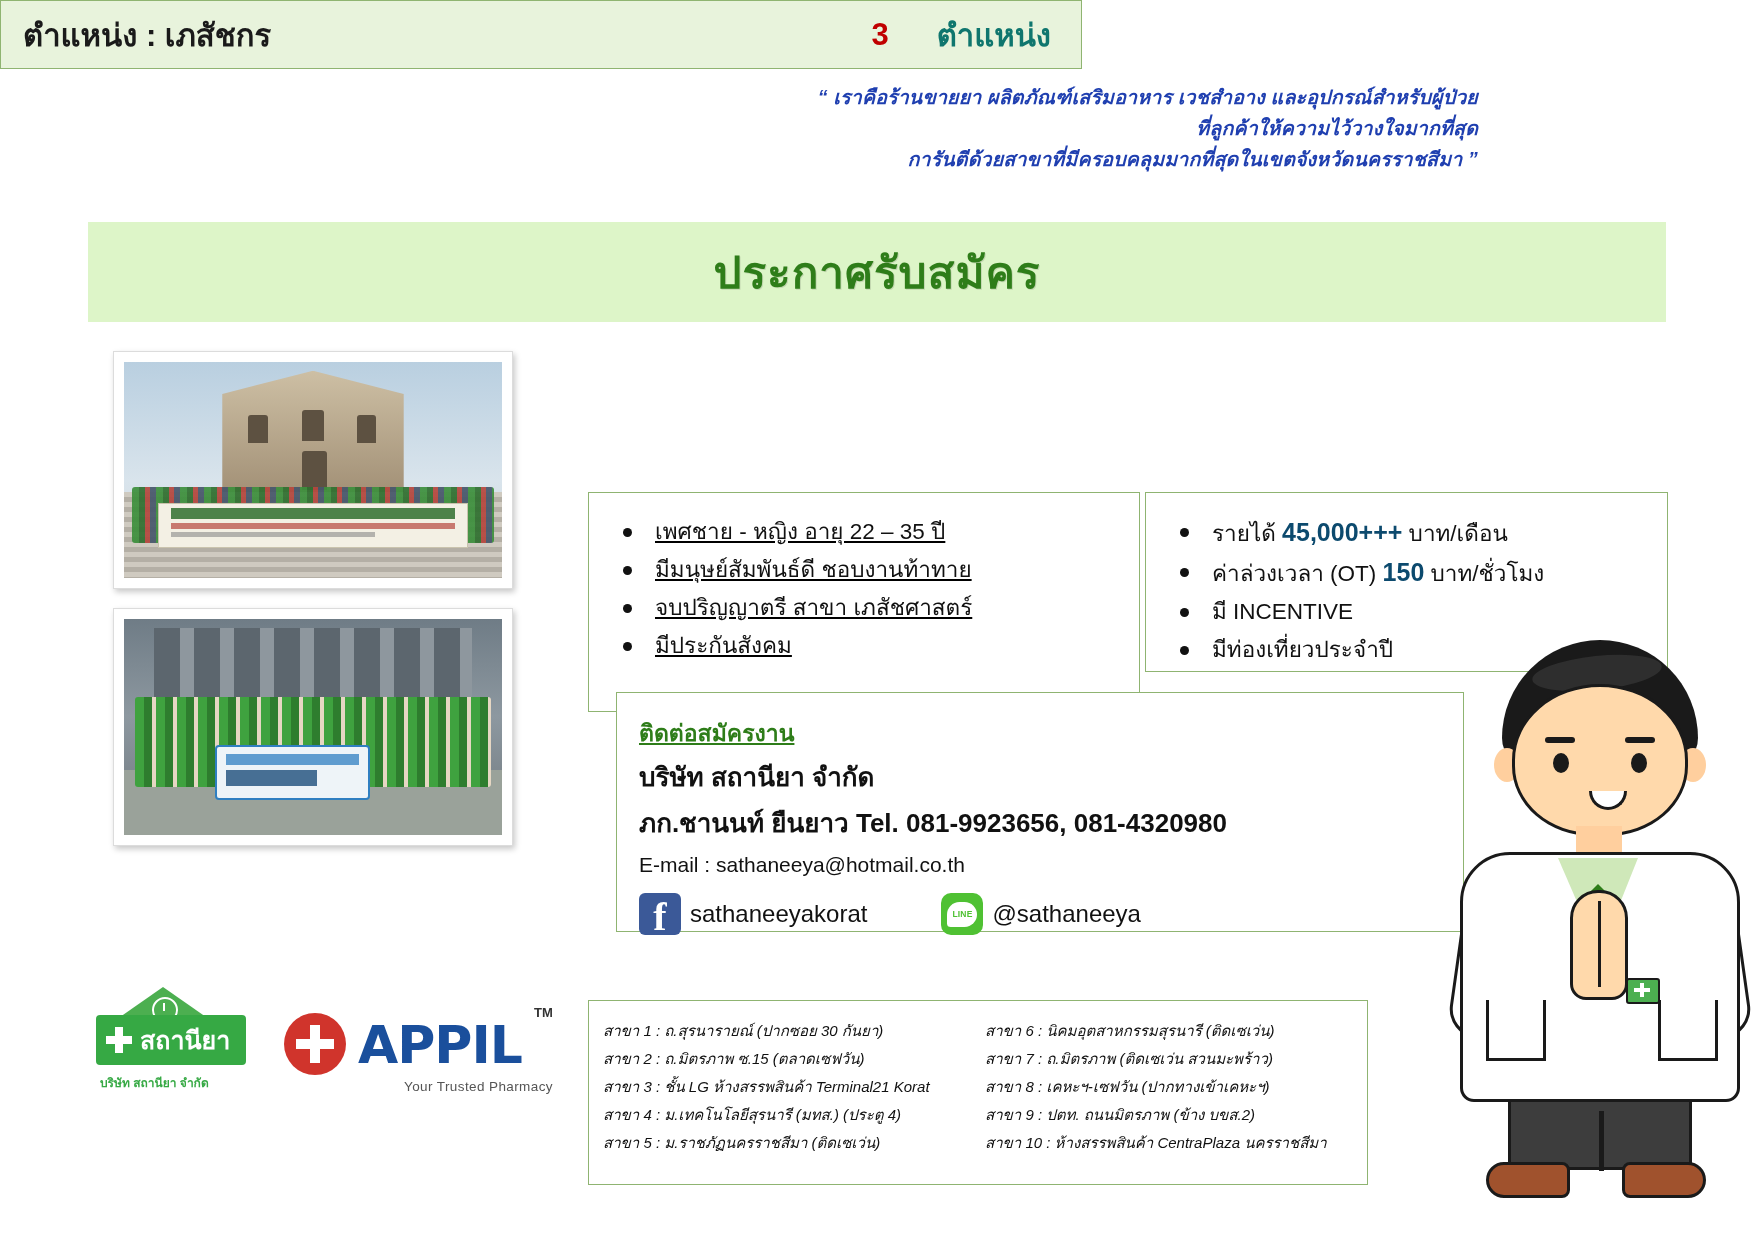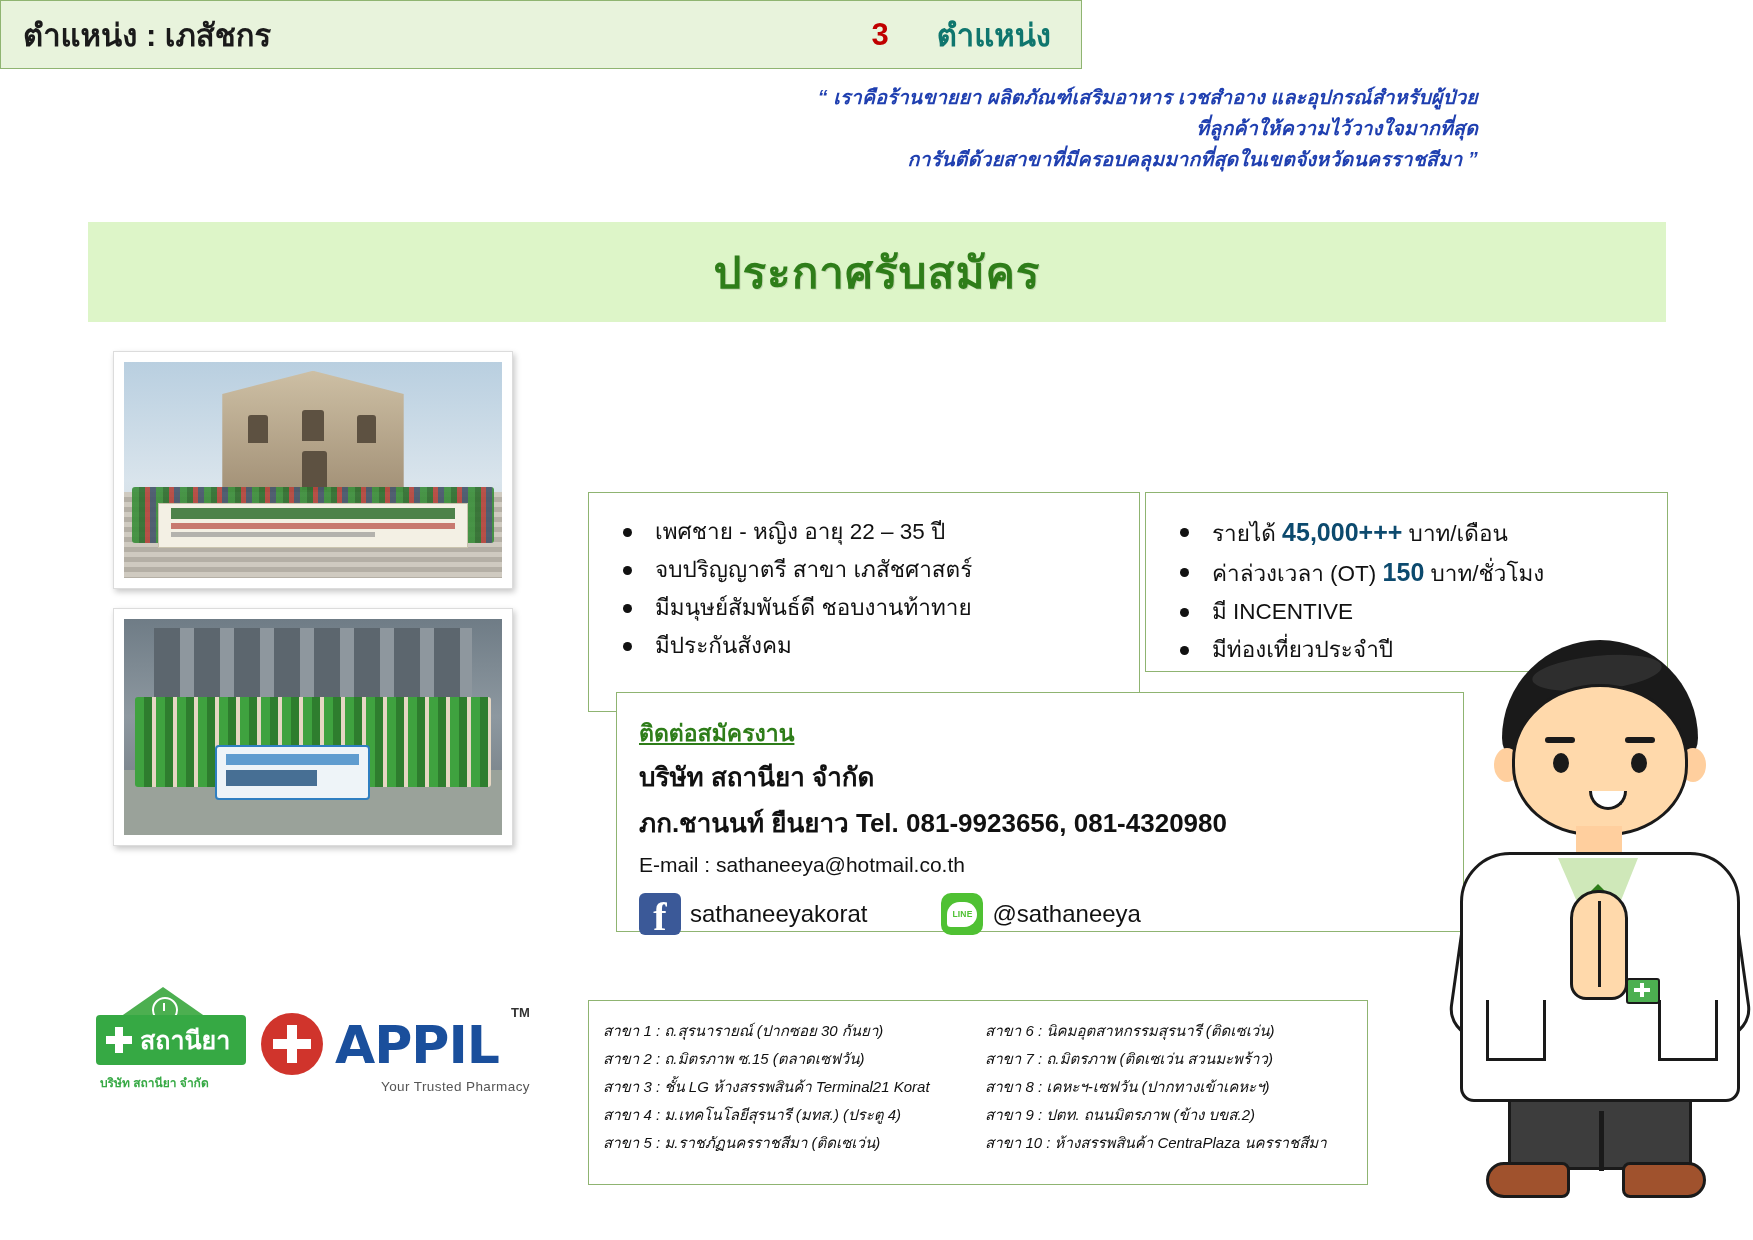--- a/index.html
+++ b/index.html
@@ -81,21 +81,21 @@
   #position-box{
     left:588px;top:403px;width:1080px;height:67px;
     background:#e8f3dc;border:1px solid #8fb471;
     display:flex;align-items:center;
   }
   .pos-label{font-size:31px;font-weight:bold;color:#1a1a1a;margin-left:22px;}
   .pos-spacer{flex:1;}
   .pos-count{font-size:31px;font-weight:bold;color:#c00000;}
   .pos-unit{font-size:31px;font-weight:bold;color:#0f766e;margin-left:48px;margin-right:30px;text-align:center;}
   
-  #req-box{left:588px;top:492px;width:552px;height:220px;}
+  #req-box{left:588px;top:492px;width:552px;height:220px;text-decoration:underline;}
   #ben-box{left:1145px;top:492px;width:523px;height:180px;}
   .bullets{list-style:none;margin:0;padding:20px 0 0 28px;}
   .bullets li{
     position:relative;padding-left:38px;
     font-size:22.5px;line-height:38px;color:#111;
     white-space:nowrap;
   }
   .bullets li::before{
     content:"";position:absolute;left:6px;top:15px;
     width:9px;height:9px;border-radius:50%;background:#111;
@@ -143,21 +143,21 @@
     border:2px solid #fff;border-radius:50%;background:#4caf50;}
   .ls-clock::after{content:"";position:absolute;left:9px;top:4px;width:2px;height:8px;background:#fff;}
   .ls-body{position:absolute;left:16px;top:30px;width:150px;height:50px;
     background:#36a944;border-radius:4px;display:flex;align-items:center;}
   .ls-cross{width:30px;height:30px;position:relative;margin-left:8px;}
   .ls-cross::before,.ls-cross::after{content:"";position:absolute;background:#fff;}
   .ls-cross::before{left:11px;top:2px;width:8px;height:26px;}
   .ls-cross::after{left:2px;top:11px;width:26px;height:8px;}
   .ls-name{color:#fff;font-size:25px;font-weight:bold;margin-left:6px;}
   .ls-sub{position:absolute;left:20px;top:88px;font-size:12px;color:#36a944;font-weight:bold;}
-  .logo-appil{position:absolute;left:181px;top:14px;width:275px;height:115px;}
+  .logo-appil{position:absolute;left:204px;top:14px;width:275px;height:115px;}
   .la-mark{position:absolute;left:0;top:14px;width:62px;height:62px;border-radius:50%;
     background:#d0342c;}
   .la-mark::before,.la-mark::after{content:"";position:absolute;background:#fff;}
   .la-mark::before{left:26px;top:12px;width:10px;height:38px;}
   .la-mark::after{left:12px;top:26px;width:38px;height:10px;}
   .la-text{position:absolute;left:74px;top:16px;font-size:52px;font-weight:bold;
     color:#1a4f9c;letter-spacing:-1px;font-family:"DejaVu Sans",sans-serif;}
   .la-tm{position:absolute;left:250px;top:6px;font-size:13px;color:#333;font-weight:bold;}
   .la-tag{position:absolute;left:120px;top:80px;font-size:13.5px;color:#555;letter-spacing:.4px;}
   
@@ -259,22 +259,22 @@
 <div id="position-box">
   <span class="pos-label">ตำแหน่ง : เภสัชกร</span>
   <span class="pos-spacer"></span>
   <span class="pos-count">3</span>
   <span class="pos-unit">ตำแหน่ง</span>
 </div>
 
 <div class="box" id="req-box">
   <ul class="bullets">
     <li>เพศชาย - หญิง  อายุ 22 – 35 ปี</li>
+    <li>มีมนุษย์สัมพันธ์ดี  ชอบงานท้าทาย</li>
     <li>จบปริญญาตรี สาขา เภสัชศาสตร์</li>
-    <li>มีมนุษย์สัมพันธ์ดี  ชอบงานท้าทาย</li>
     <li>มีประกันสังคม</li>
   </ul>
 </div>
 
 <div class="box" id="ben-box">
   <ul class="bullets">
     <li>
       <span>รายได้ </span><span class="red-num">45,000+++</span><span> บาท/เดือน</span>
     </li>
     <li>

